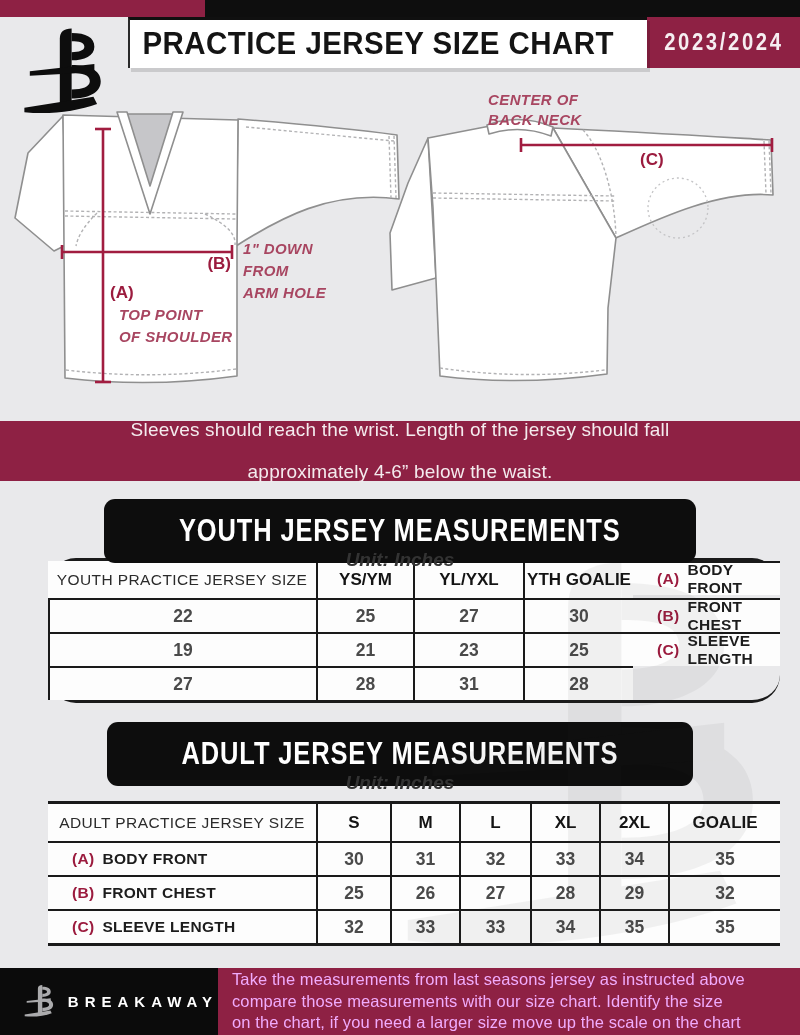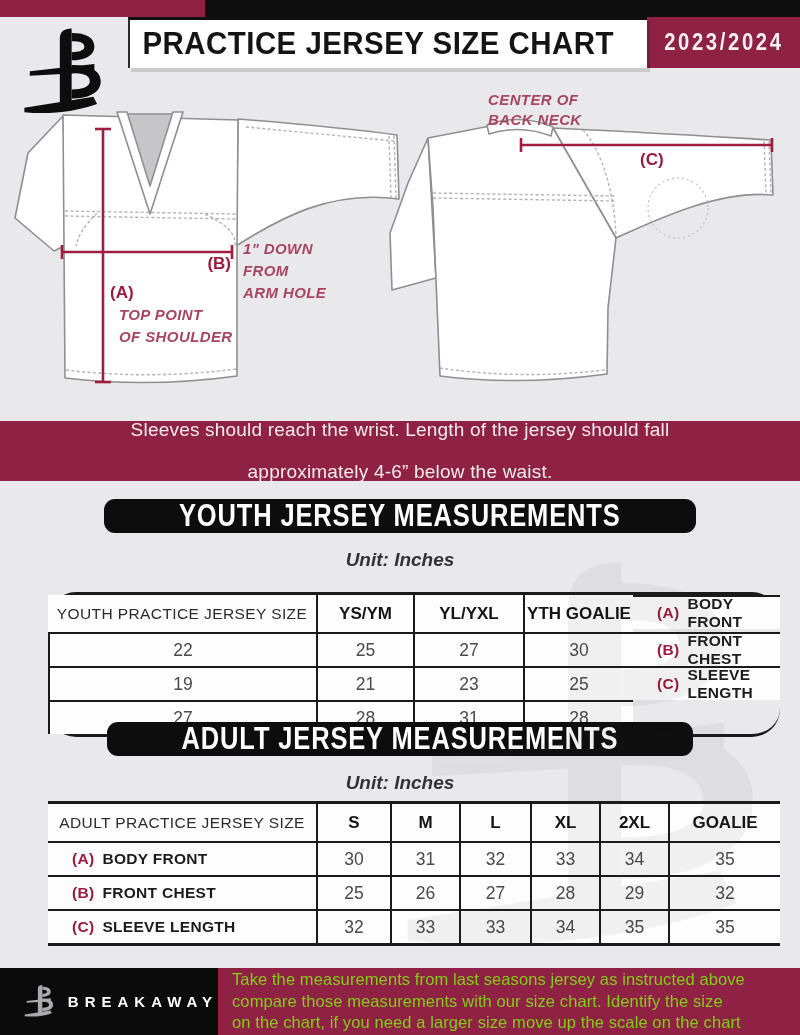--- a/index.html
+++ b/index.html
@@ -25,53 +25,53 @@
   
   .dlabel{font:700 17px "Liberation Sans",sans-serif;fill:#9B1B3E;}
   .dnote{font:italic 700 15px "Liberation Sans",sans-serif;fill:#A84661;letter-spacing:0.4px;}
 
   
   .banner{left:0;top:421px;width:800px;height:60px;background:#8E2144;color:#F4EBEE;
           display:flex;flex-direction:column;align-items:center;justify-content:center;z-index:2;gap:16px;}
   .banner div{font-size:19px;line-height:26px;letter-spacing:0.2px;text-align:center;}
 
   
-  .pill{background:#0D0D0D;border-radius:11px;height:34px;padding:0 36px;
+  .pill{background:#0D0D0D;border-radius:11px;height:64px;padding:0 36px;
         display:flex;align-items:center;justify-content:center;z-index:2;}
   .pill span{display:inline-block;transform:scale(0.85,1.04);font-size:30px;font-weight:800;
              letter-spacing:1px;color:#FFFFFF;white-space:nowrap;}
   .pill-wrap{left:0;width:800px;display:flex;justify-content:center;}
   .unit{left:0;width:800px;text-align:center;font-style:italic;font-weight:700;
         font-size:19px;color:#333333;z-index:2;}
 
   
   .mtable{display:grid;border-top:3px solid #1A1A1A;border-bottom:3px solid #1A1A1A;
           background:transparent;z-index:1;}
   .mtable .cell{display:flex;align-items:center;background:#FDFDFD;box-sizing:border-box;}
   .mtable .th{height:37px;justify-content:center;font-weight:700;font-size:17px;color:#141414;}
   .mtable .th.label-col{font-weight:400;font-size:15.5px;color:#2B2B2B;letter-spacing:0.4px;}
-  .mtable .td{height:34px;}
+  .mtable .td{height:34px;font-weight:bold;}
   .mtable .num-cell{justify-content:center;font-size:17.5px;color:#4A4A4A;}
   .mtable .label-cell{justify-content:flex-start;padding-left:24px;font-weight:700;
                       font-size:15.5px;color:#1C1C1C;letter-spacing:0.3px;}
   .mtable .rowkey{color:#9B1B3E;font-weight:800;margin-right:8px;}
   .mtable .cl{border-left:2px solid #1A1A1A;}
   .mtable .rt{border-top:2px solid #1A1A1A;}
 
   
   .watermark{left:390px;top:542px;width:430px;height:452px;z-index:5;pointer-events:none;}
 
   
   .footer-black{left:0;top:968px;width:218px;height:67px;background:#0B0B0B;
                 display:flex;align-items:center;z-index:2;}
   .footer-black .brand{color:#FFFFFF;font-size:15px;font-weight:700;letter-spacing:6px;margin-left:10px;}
   .footer-maroon{left:218px;top:968px;width:582px;height:67px;background:#8E2144;
                  display:flex;flex-direction:column;justify-content:center;padding-left:14px;
                  box-sizing:border-box;z-index:2;}
-  .footer-maroon div{color:#84cc16;font-size:16.5px;line-height:21.5px;letter-spacing:0.1px;}
+  .footer-maroon div{color:#f0abfc;font-size:16.5px;line-height:21.5px;letter-spacing:0.1px;}
 </style>
 </head>
 <body>
 
 <div class="page">
 
   <div class="abs strip-maroon"></div>
   <div class="abs strip-black"></div>
 
   <svg class="abs logo-header" viewBox="0 0 100 110">
@@ -154,21 +154,21 @@
     <div>Sleeves should reach the wrist. Length of the jersey should fall</div>
     <div>approximately 4-6” below the waist.</div>
   </div>
 
   <div class="abs pill-wrap" style="top:499px;">
     <div class="pill">
       <span>YOUTH JERSEY MEASUREMENTS</span>
     </div>
   </div>
   <div class="abs unit" style="top:549px;">Unit: Inches</div>
-  <div class="abs mtable" style="left: 48px; top: 592px; width: 732px; grid-template-columns: 268px 97px 110px 110px 147px; border-radius: 28px;">
+  <div class="abs mtable" style="left: 48px; top: 558px; width: 732px; grid-template-columns: 268px 97px 110px 110px 147px; border-radius: 28px;">
       <div class="cell th label-col">YOUTH PRACTICE JERSEY SIZE</div>
       <div class="cell th num-col cl">YS/YM</div>
       <div class="cell th num-col cl">YL/YXL</div>
       <div class="cell th num-col cl">YTH GOALIE</div>
       <div class="cell td label-cell rt">
         <span class="rowkey">(A)</span>
         <span>BODY FRONT</span>
       </div>
       <div class="cell td num-cell cl rt">22</div>
       <div class="cell td num-cell cl rt">25</div>

